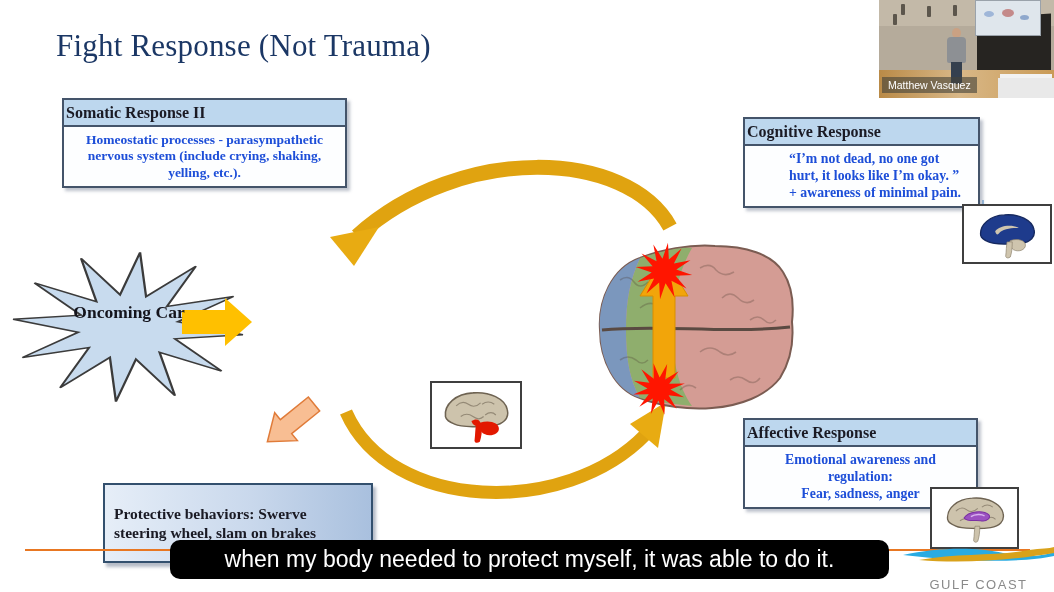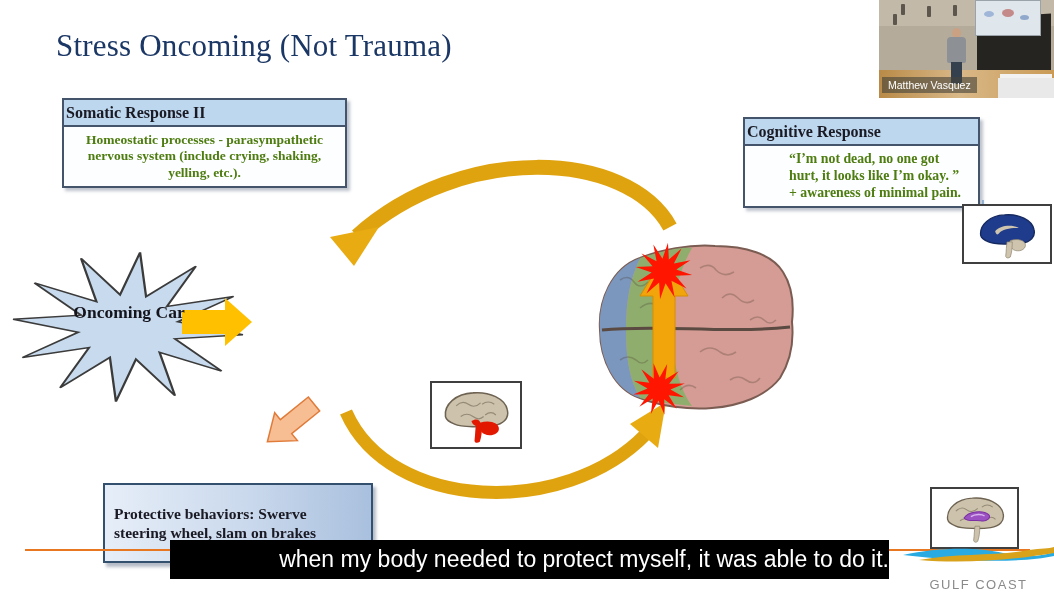--- a/index.html
+++ b/index.html
@@ -7,21 +7,21 @@
          font-family:"Liberation Serif",serif;}
   .abs{position:absolute;}
 
   
   .title{left:56px;top:28px;font-size:31px;color:#1b3765;letter-spacing:.2px;}
 
   
   .tbox{border:2px solid #44546a;background:#fdfeff;box-shadow:3px 3px 3px rgba(110,122,144,.45);}
   .tbox .hd{background:#bdd7ee;border-bottom:2px solid #44546a;text-align:left;
             font-weight:bold;color:#1a1a24;padding:4px 2px 3px;}
-  .tbox .bd{font-weight:bold;color:#4d7c0f;padding:5px 8px;line-height:1.22;}
+  .tbox .bd{font-weight:bold;color:#1d4ed8;padding:5px 8px;line-height:1.22;}
   .hd-main{font-size:16px;}
   .hd-sub{font-size:13.5px;line-height:1.05;}
   .bd-center{text-align:center;}
   .bd-left{text-align:left;margin-left:36px;}
 
   .somatic2{left:62px;top:98px;width:281px;}
   .somatic2 .bd{font-size:13.5px;}
   .cognitive{left:743px;top:117px;width:233px;}
   .cognitive .bd{font-size:13.8px;}
   .somatic1{left:257px;top:261px;width:213px;}
@@ -61,22 +61,22 @@
              box-shadow:0 -6px 0 -2px #f2f2f2;}
   .wc-head{position:absolute;left:73px;top:28px;width:9px;height:10px;border-radius:50%;background:#caa183;}
   .wc-body{position:absolute;left:68px;top:37px;width:19px;height:26px;border-radius:4px 4px 2px 2px;background:#8d9094;}
   .wc-legs{position:absolute;left:72px;top:62px;width:11px;height:22px;background:#35404f;}
   .wc-name{position:absolute;left:3px;bottom:5px;background:rgba(70,68,58,.62);color:#fff;
            font-size:10.5px;padding:2px 6px;}
 
   
   .rule{left:25px;top:549px;width:1005px;height:2px;background:#e87722;}
   .caption{left:170px;top:540px;width:719px;height:39px;background:#000;display:flex;
-           align-items:center;justify-content:flex-end;color:#fff;font-size:23px;
-           font-family:"Liberation Sans",sans-serif;z-index:6;}
+           align-items:center;justify-content:center;color:#fff;font-size:23px;
+           font-family:"Liberation Sans",sans-serif;z-index:6;border-radius:10px;}
   .logo{left:903px;top:543px;width:151px;text-align:center;z-index:7;
         font-family:"Liberation Sans",sans-serif;color:#8a8a8a;}
   .logo-l1{font-size:13px;letter-spacing:1.5px;margin-top:8px;}
   .logo-l2{font-size:12px;letter-spacing:.5px;color:#787878;}
 </style>
 </head>
 <body>
 
 <div class="stage">
 
@@ -125,33 +125,40 @@
 
       <polygon points="653,378 653,296 640,296 664,257 688,296 675,296 675,378" fill="#f2a50a" stroke="#d98e00" stroke-width="1"></polygon>
       <use href="#burst12" transform="translate(664,271) scale(0.95) rotate(8)" fill="#ff1500"></use>
       <use href="#burst12" transform="translate(659,389) scale(0.88) rotate(-12)" fill="#ff1500"></use>
     </g>
 
     <line x1="473" y1="384" x2="473" y2="396" stroke="#9dc3e6" stroke-width="2"></line>
     <line x1="983" y1="200" x2="983" y2="210" stroke="#9dc3e6" stroke-width="2"></line>
   </svg>
 
-  <div class="abs title">Stress Oncoming (Not Trauma)</div>
+  <div class="abs title">Fight Response (Not Trauma)</div>
 
   <div class="abs tbox somatic2">
     <div class="hd hd-main">Somatic Response II</div>
     <div class="bd bd-center">Homeostatic processes - parasympathetic nervous system (include crying, shaking, yelling, etc.).</div>
   </div>
 
   <div class="abs tbox cognitive">
     <div class="hd hd-main">Cognitive Response</div>
     <div class="bd bd-left">“I’m not dead, no one got hurt, it looks like I’m okay. ” + awareness of minimal pain.</div>
   </div>
 
 
+  <div class="abs tbox affective">
+    <div class="hd hd-main">Affective Response</div>
+    <div class="bd bd-center">
+      <div>Emotional awareness and regulation:</div>
+      <div>Fear, sadness, anger</div>
+    </div>
+  </div>
 
   <div class="abs protective">Protective behaviors: Swerve steering wheel, slam on brakes</div>
 
   <div class="abs trigger-label">Oncoming Car</div>
 
   <div class="abs icon-box icon-somatic">
     <svg width="80" height="58" viewBox="0 0 100 76">
       <path d="M 10 40 C 8 24 24 10 46 9 C 68 7 88 17 91 31 C 94 43 85 50 73 52 C 60 54 30 54 22 50 C 15 47 11 45 10 40 Z" fill="#cdc3ac" stroke="#6e6352" stroke-width="2"></path>
       <g fill="none" stroke="#7d7260" stroke-width="1.5" opacity=".7">
         <path d="M 24 26 q 8 -8 16 -2 q 8 6 16 -2"></path>

